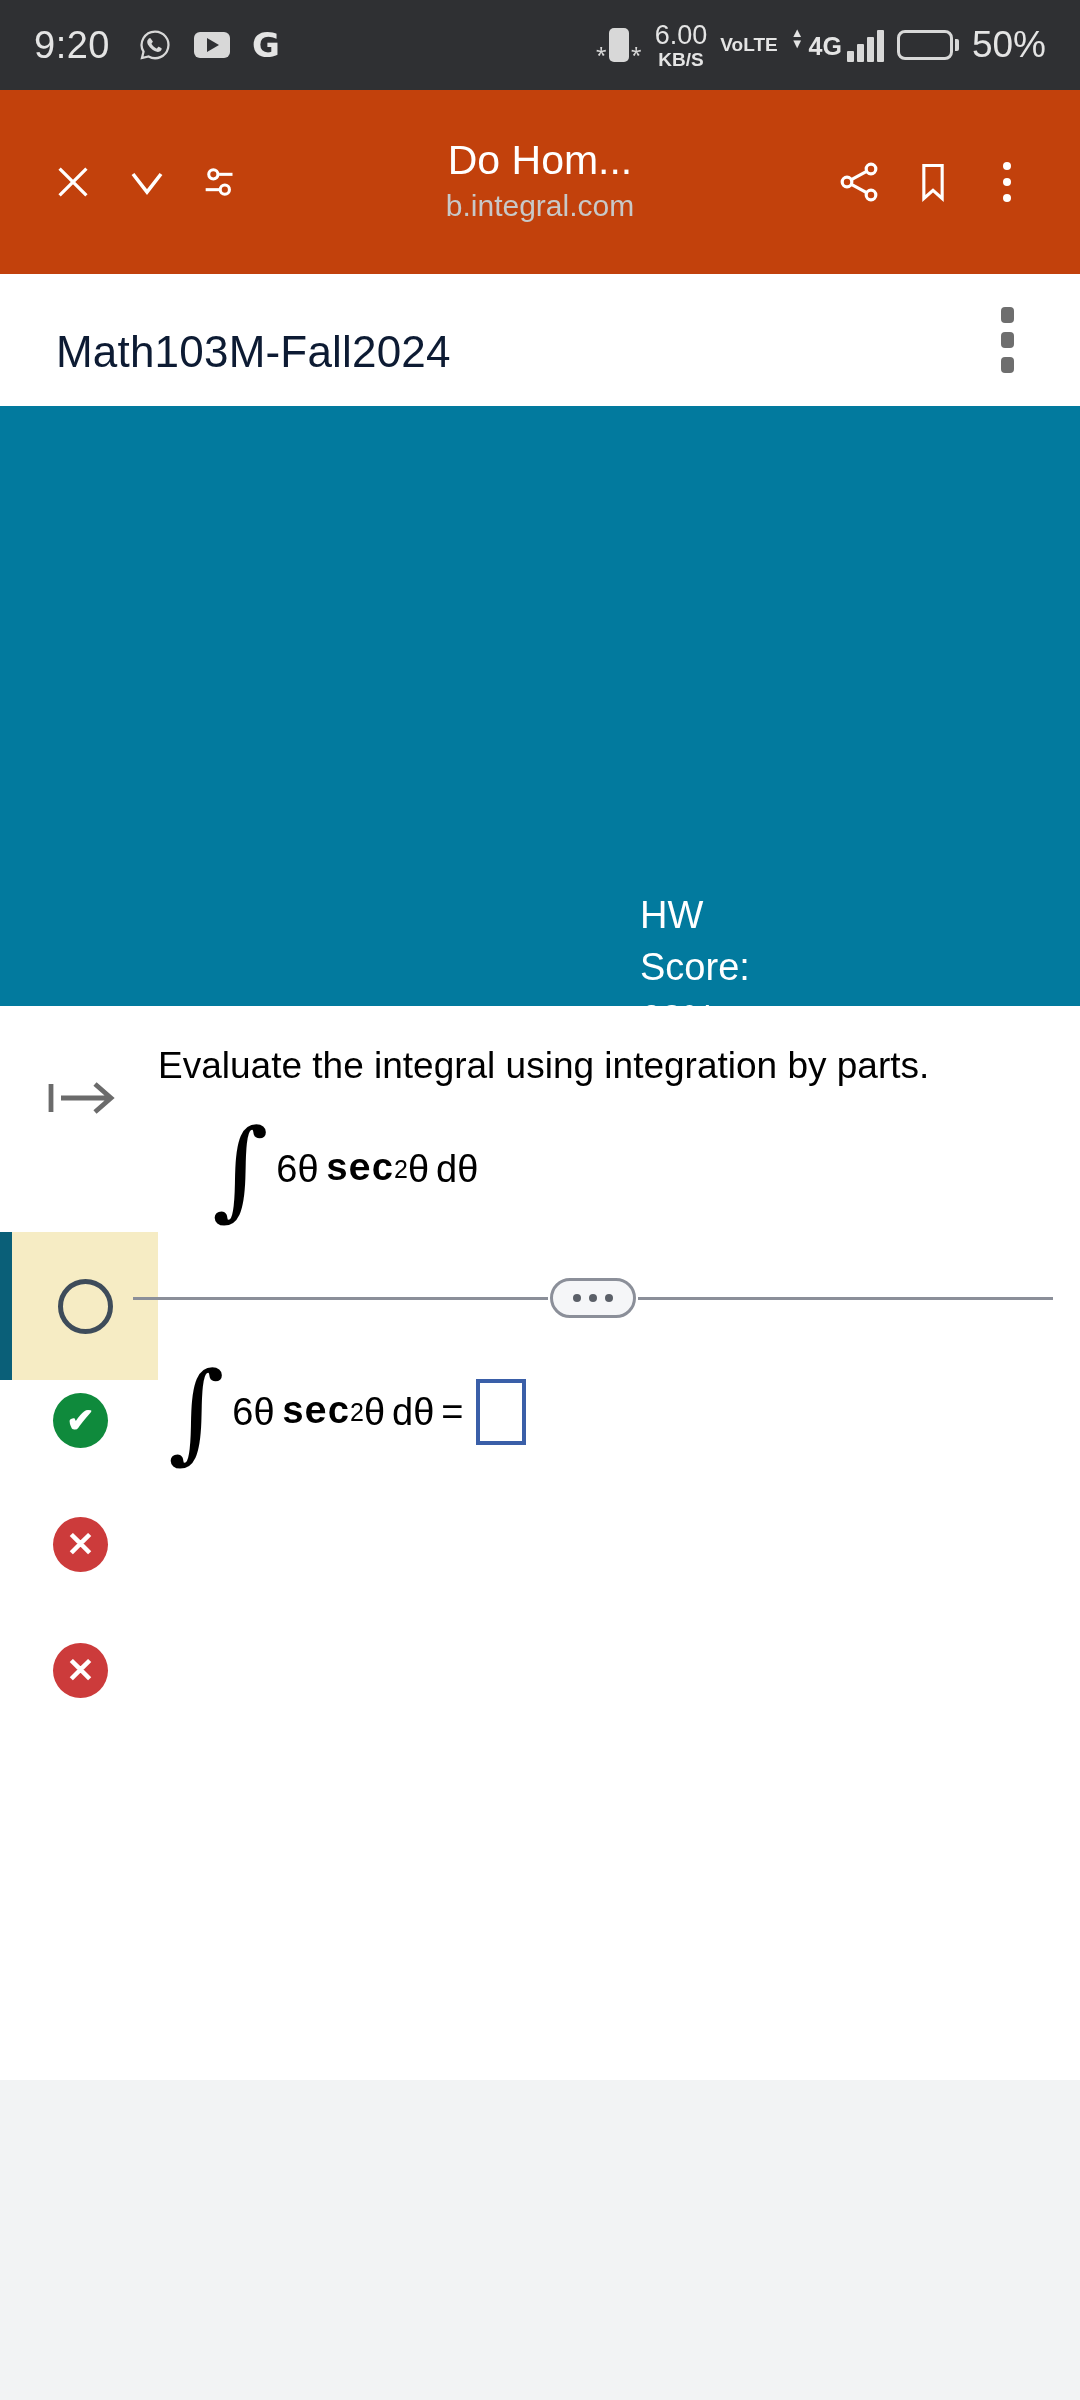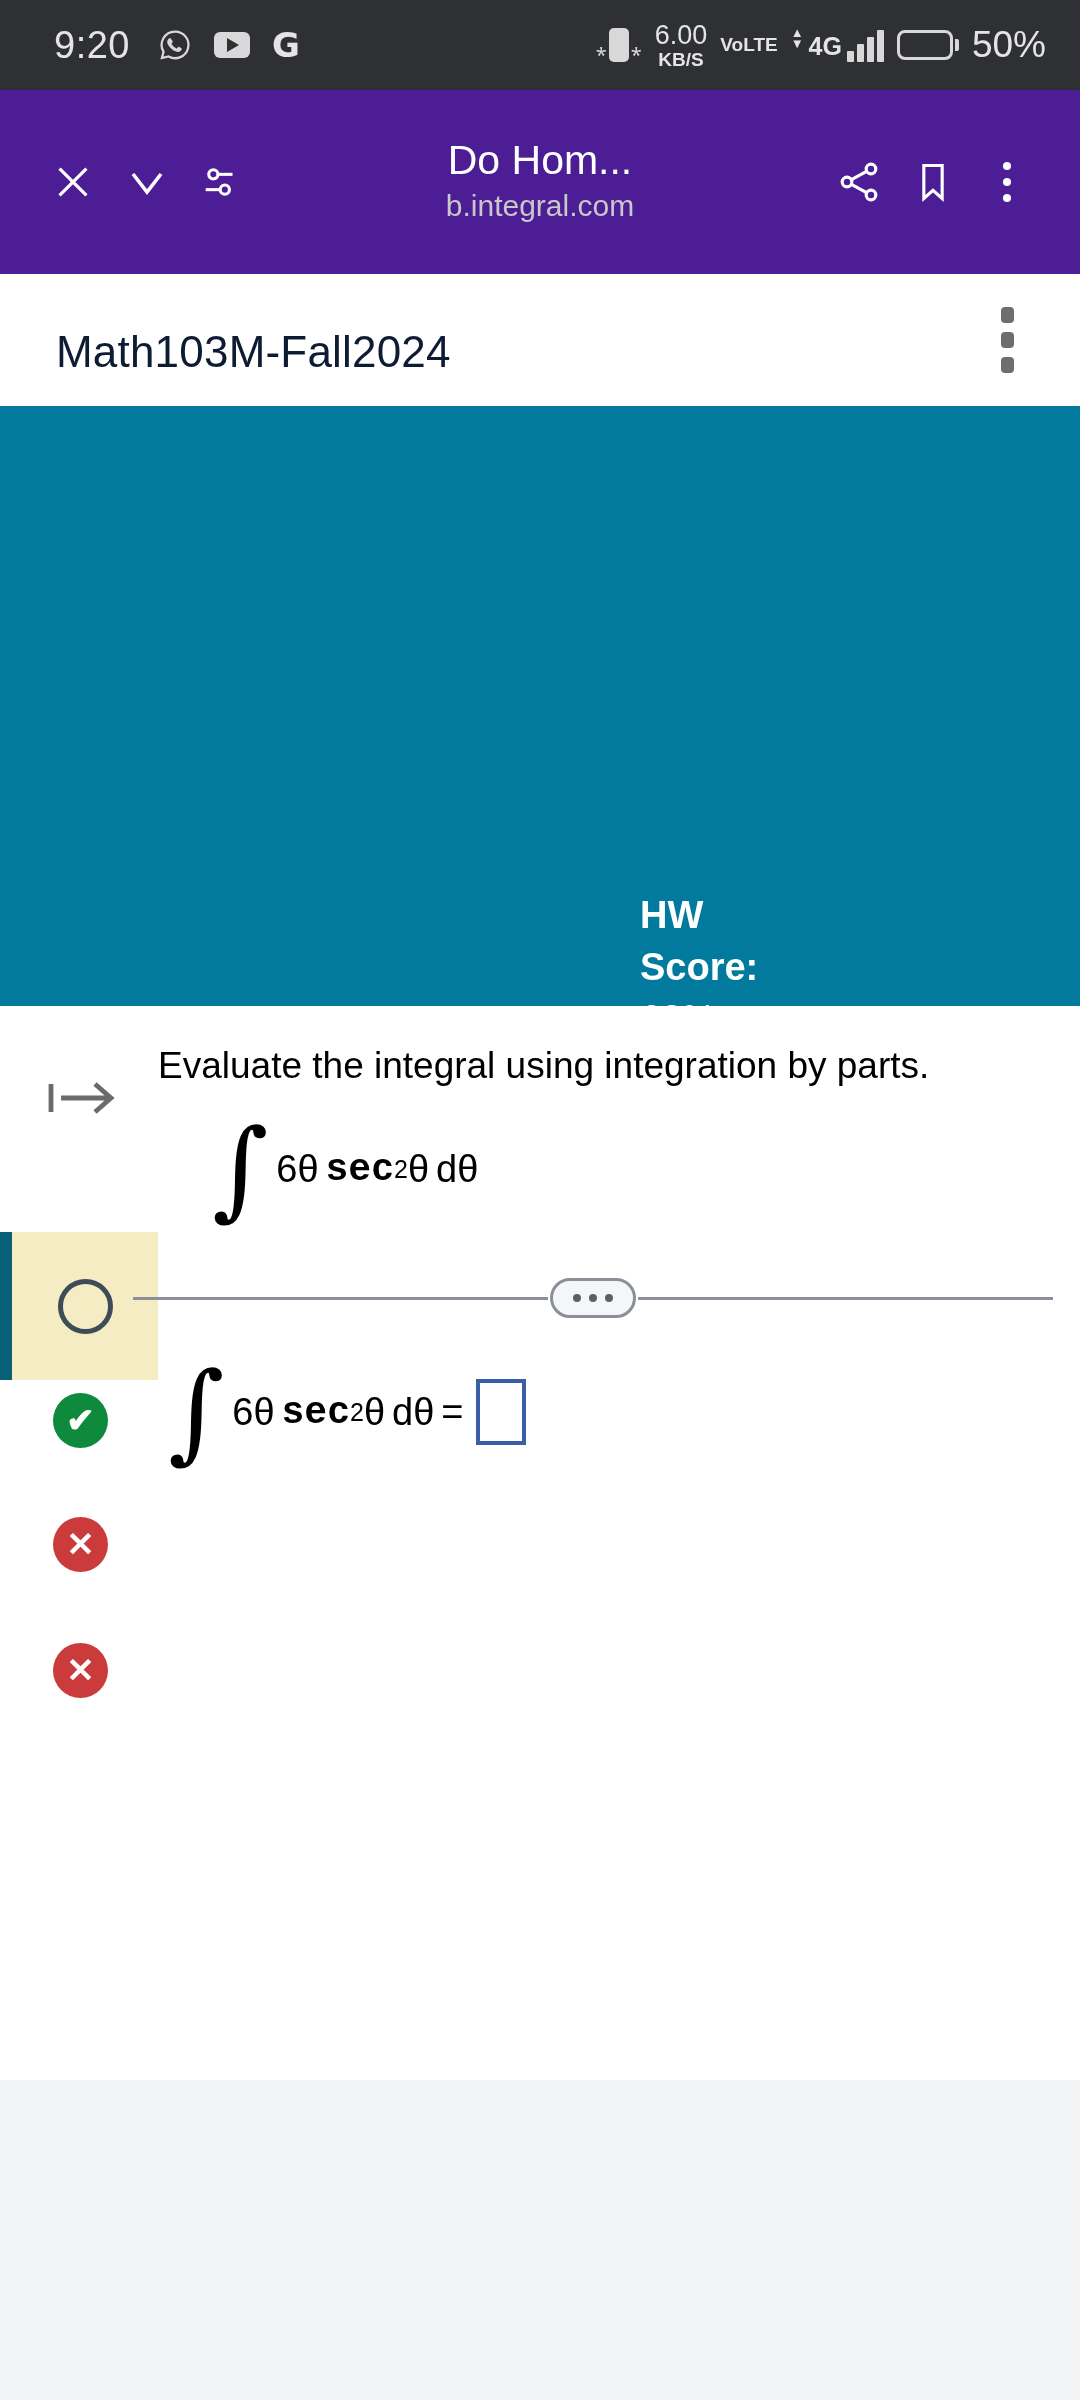--- a/index.html
+++ b/index.html
@@ -10,21 +10,21 @@
     overflow: hidden;
   }
   #root { position: relative; width: 1080px; height: 2400px; }
 
   
   .statusbar {
     position: absolute; left: 0; top: 0; width: 1080px; height: 90px;
     background: #2f3033; color: #e4e4e4;
     display: flex; align-items: center; padding: 0 34px;
   }
-  .sb-time { font-size: 38px; letter-spacing: 0.5px; margin-left: 20px; }
+  .sb-time { font-size: 38px; letter-spacing: 0.5px; }
   .sb-left-icons { display: flex; align-items: center; gap: 22px; margin-left: 28px; }
   .sb-spacer { flex: 1; }
   .sb-right { display: flex; align-items: center; gap: 13px; }
   .ico-wa { width: 34px; height: 34px; }
   .ico-yt { width: 36px; height: 26px; background: #d8d8d8; border-radius: 6px;
             display: flex; align-items: center; justify-content: center; }
   .ico-yt::after { content: ""; border-left: 12px solid #2f3033;
             border-top: 7px solid transparent; border-bottom: 7px solid transparent;
             margin-left: 3px; }
   .ico-g { font-size: 34px; font-weight: bold; font-family: "DejaVu Sans", sans-serif; }
@@ -47,21 +47,21 @@
   .bars i:nth-child(4) { height: 32px; }
   .batt { display: flex; align-items: center; }
   .batt-shell { width: 56px; height: 30px; border: 3px solid #d8d8d8; border-radius: 8px; padding: 3px; }
   .batt-fill { width: 50%; height: 100%; background: #d8d8d8; border-radius: 3px; }
   .batt-tip { width: 4px; height: 12px; background: #d8d8d8; border-radius: 0 2px 2px 0; margin-left: 2px; }
   .batt-pct { font-size: 37px; }
 
   
   .cct {
     position: absolute; left: 0; top: 90px; width: 1080px; height: 184px;
-    background: #4c1d95; display: flex; align-items: center; padding: 0 36px;
+    background: #c2410c; display: flex; align-items: center; padding: 0 36px;
   }
   .cct-btn { width: 74px; height: 74px; display: flex; align-items: center;
              justify-content: center; color: #ffffff; flex: none; }
   .cct-title-wrap { flex: 1; display: flex; flex-direction: column;
                     align-items: center; justify-content: center; padding: 0 8px; }
   .cct-title { color: #ffffff; font-size: 41px; line-height: 1.05; white-space: nowrap; }
   .cct-sub { color: #c8c8c8; font-size: 30px; line-height: 1.3; margin-top: 4px; white-space: nowrap; }
   .dots-v { display: flex; flex-direction: column; gap: 8px; }
   .dots-v b { width: 8px; height: 8px; background: #fff; border-radius: 50%; display: block; }
 
@@ -77,21 +77,21 @@
 
   
   .teal {
     position: absolute; left: 0; top: 406px; width: 1080px; height: 600px;
     background: #027a9e; overflow: hidden;
   }
   .hwscore {
     position: absolute; left: 640px; top: 483px; width: 118px;
     color: #ffffff; font-size: 38px; line-height: 1.37;
   }
-  .hwscore .lbl { font-weight: bold; }
+  .hwscore .lbl { font-weight: normal; }
 
   
   .rail {
     position: absolute; left: 0; top: 1006px; width: 161px; height: 1074px;
     background: #ffffff; border-right: 3px solid #c9d2de;
   }
   .rail-item { position: absolute; left: 0; width: 161px; height: 76px;
                display: flex; align-items: center; justify-content: center; }
   .mark { width: 55px; height: 55px; border-radius: 50%; display: flex;
           align-items: center; justify-content: center; color: #ffffff;

